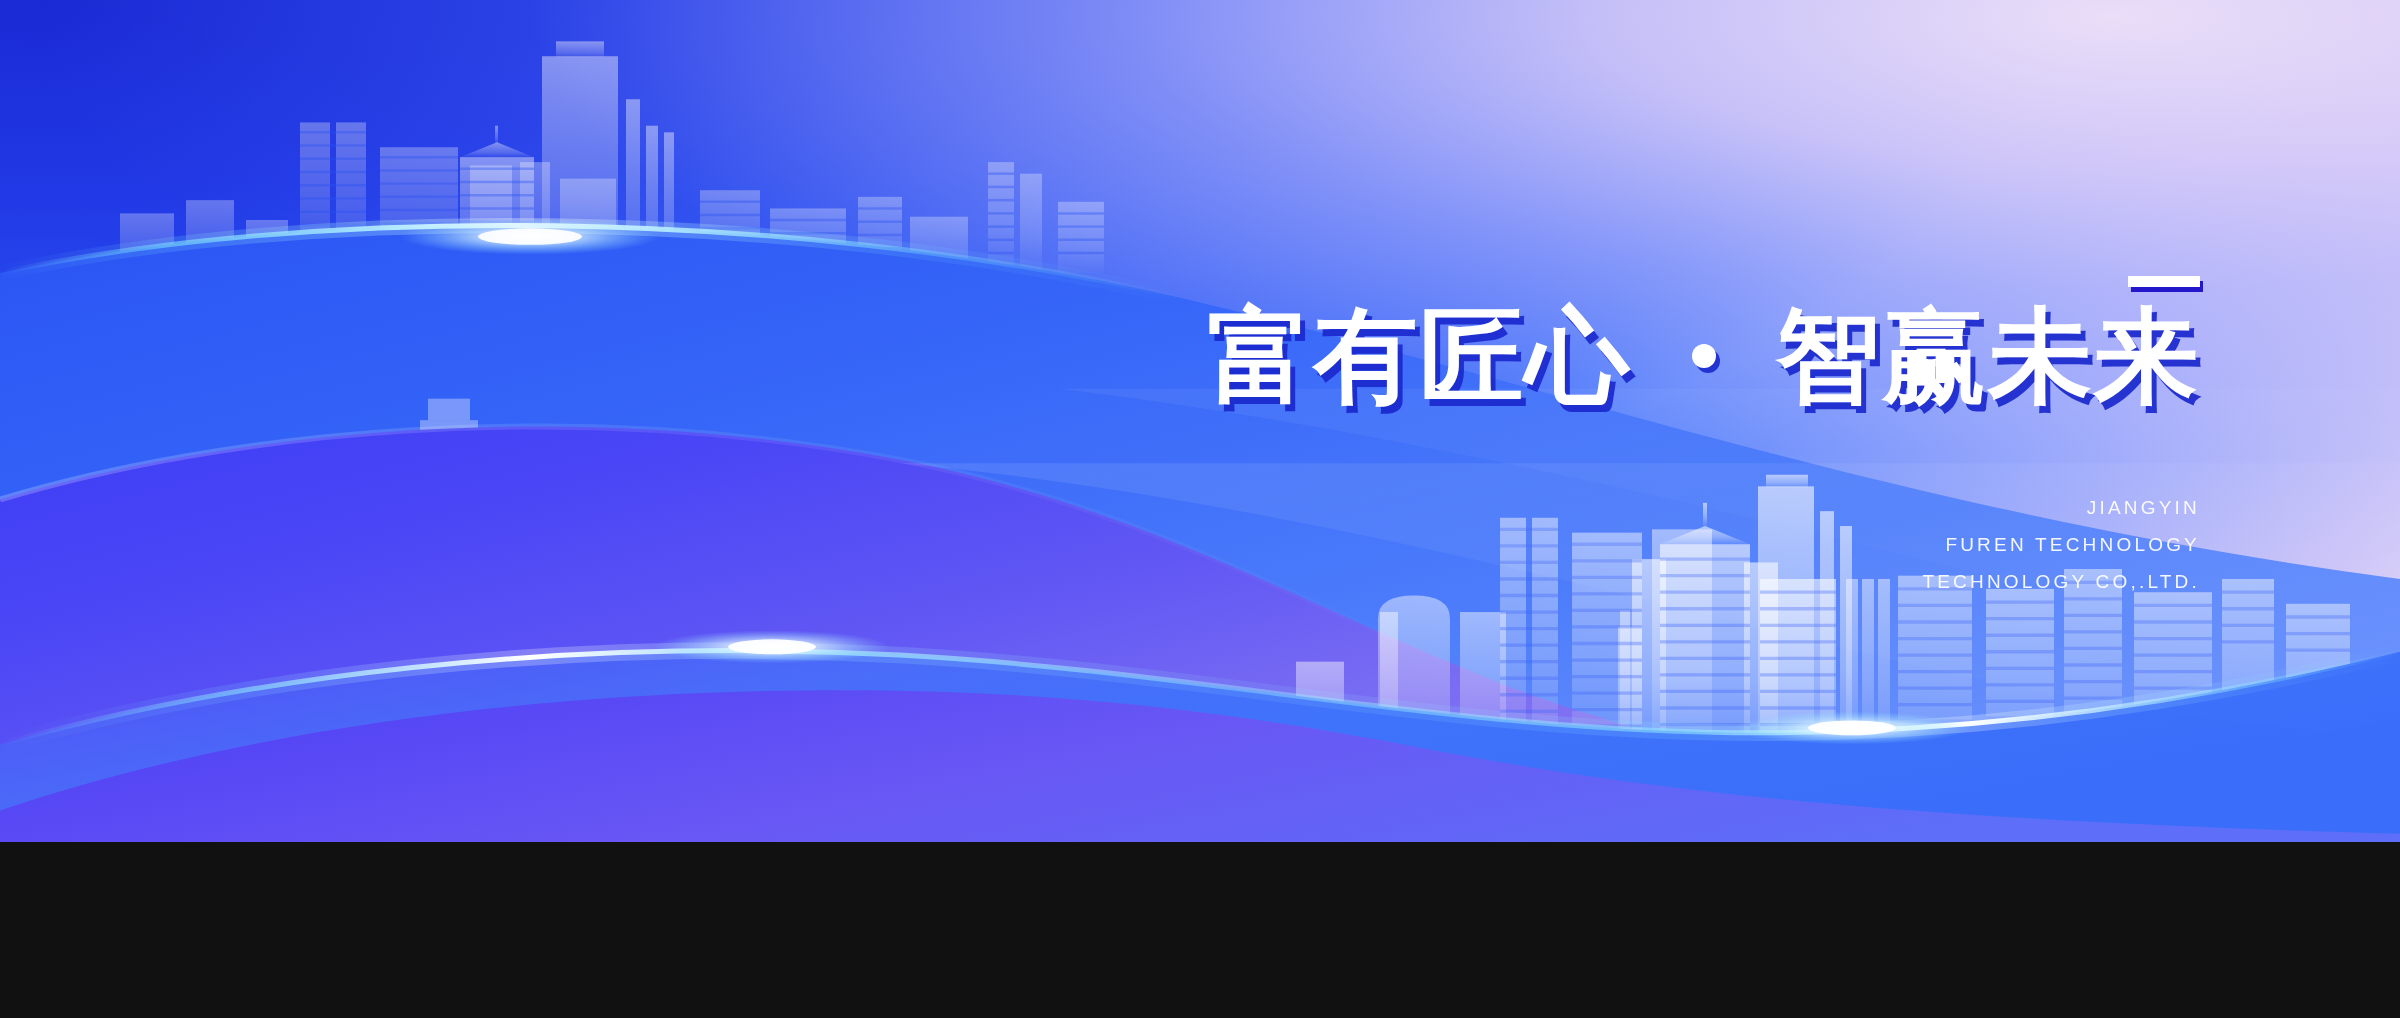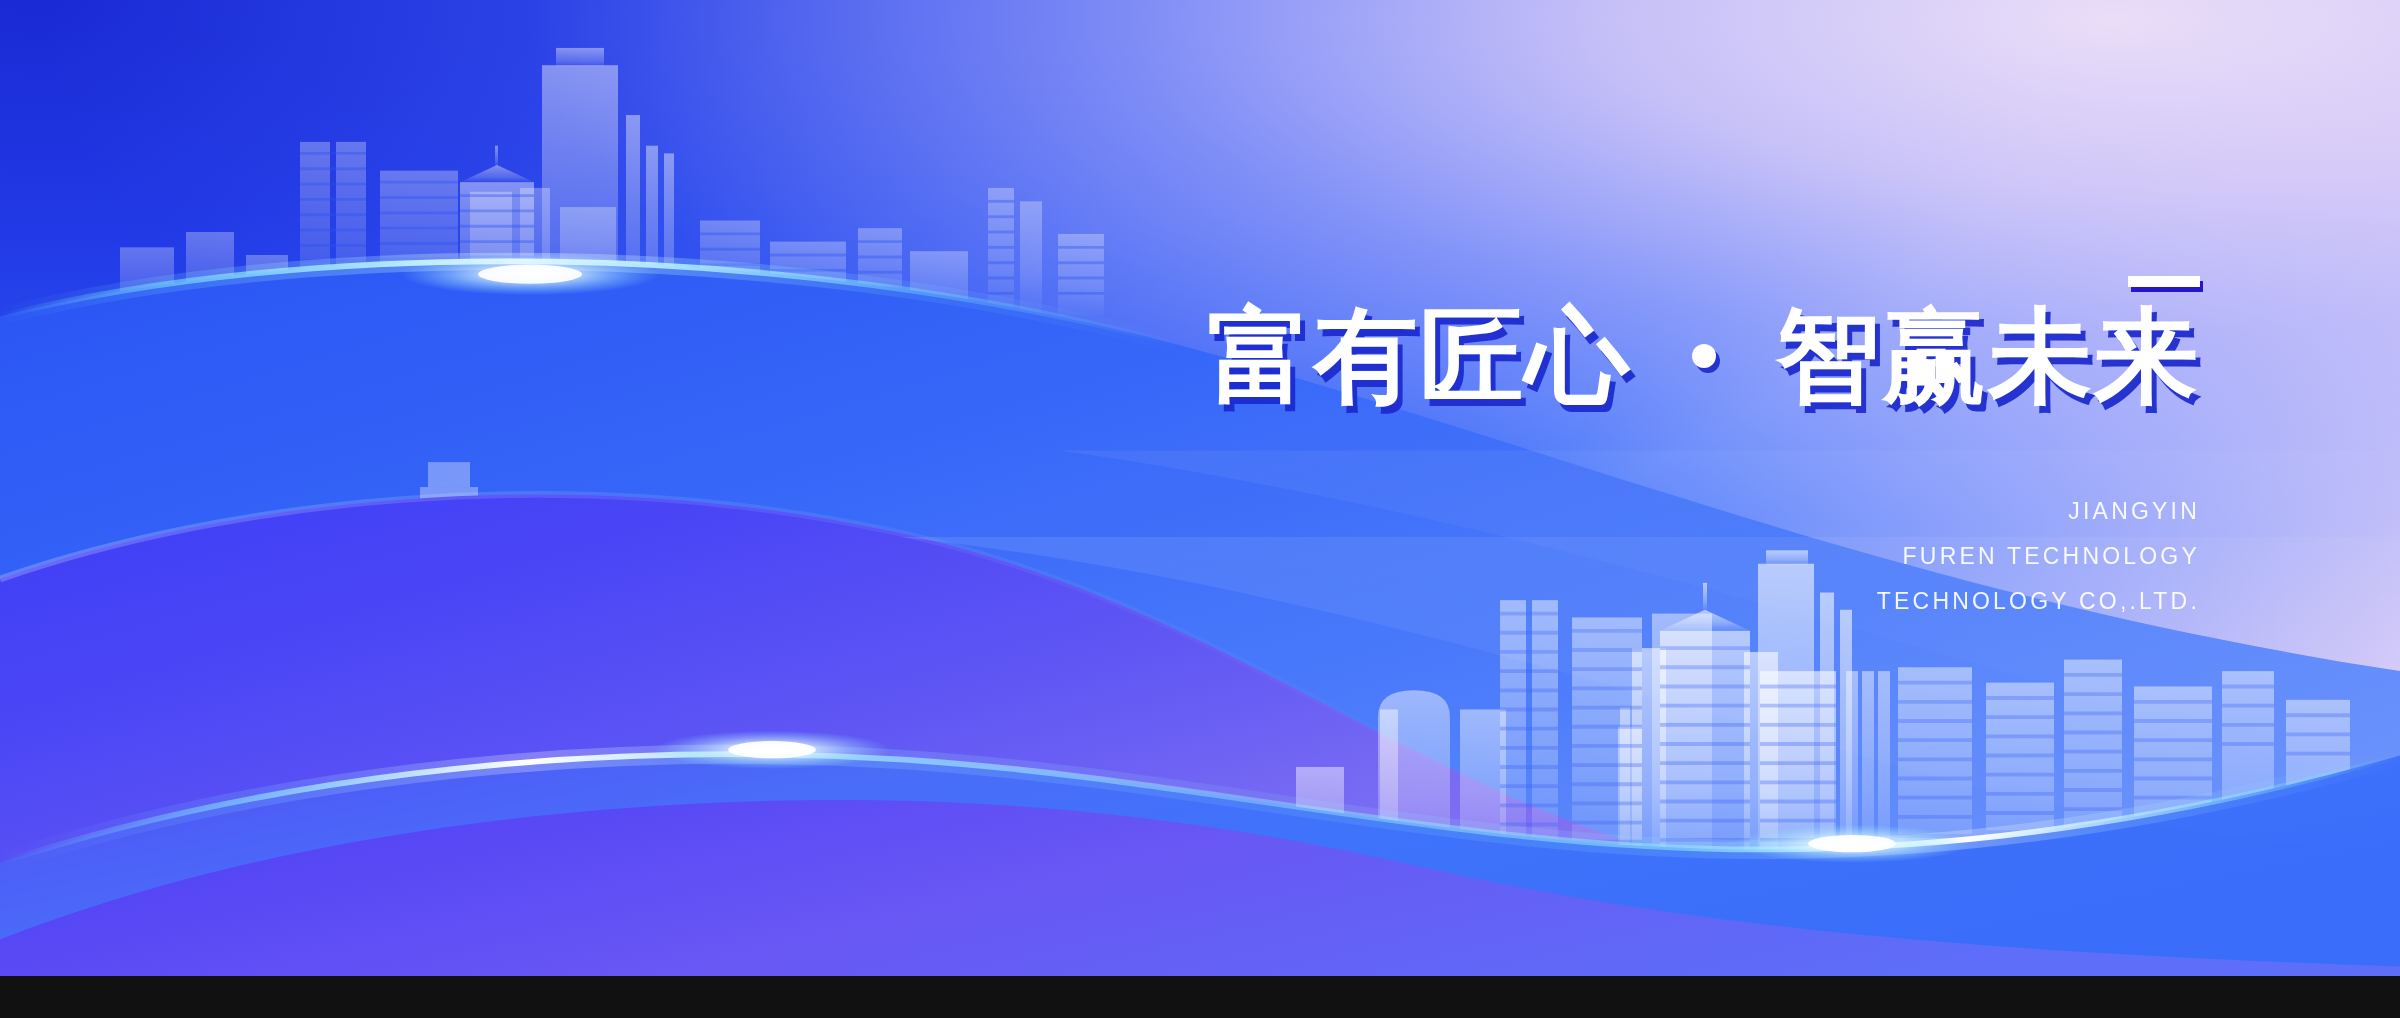--- a/index.html
+++ b/index.html
@@ -1,18 +1,18 @@
 <!DOCTYPE html>
 <html><head>
 <meta charset="utf-8">
 <style>
   html,body{margin:0;padding:0;background:#111;}
   #banner{
     position:relative;
-    width:2400px;height:976px;
+    width:2400px;height:842px;
     overflow:hidden;
     font-family:"Liberation Sans","DejaVu Sans",sans-serif;
     background:
       radial-gradient(120% 95% at 88% 2%, rgba(238,224,248,0.96) 0%, rgba(222,207,248,0.85) 18%, rgba(196,190,250,0.55) 34%, rgba(120,150,255,0.12) 55%, rgba(0,0,0,0) 72%),
       radial-gradient(95% 90% at 2% 0%, #1a2ad4 0%, #2139e6 26%, #2b52f2 50%, #3563f8 70%, rgba(60,110,250,0) 88%),
       linear-gradient(118deg,#1c2ad6 0%,#2645e8 22%,#2f5cf5 42%,#4a7bfb 62%,#9aa8fb 80%,#cfc6f8 93%,#e6ddf7 100%);
     text-decoration: underline;
   }
 
   
@@ -60,21 +60,21 @@
     font-size:42px;
     line-height:1.1;
     color:#ffffff;
     letter-spacing:9px;
     white-space:nowrap;
     text-shadow:2px 3px 0 rgba(40,60,200,0.55);
     font-family:"DejaVu Sans","Liberation Sans",sans-serif;
   }
   .company{
     margin:78px 0 0 0;
-    font-size:23px;
+    font-size:19px;
     line-height:1.95;
     color:rgba(255,255,255,0.93);
     letter-spacing:3.2px;
     font-family:"Liberation Sans","DejaVu Sans",sans-serif;
   }
   .company div{white-space:nowrap;}
 </style>
 </head>
 <body>
 

